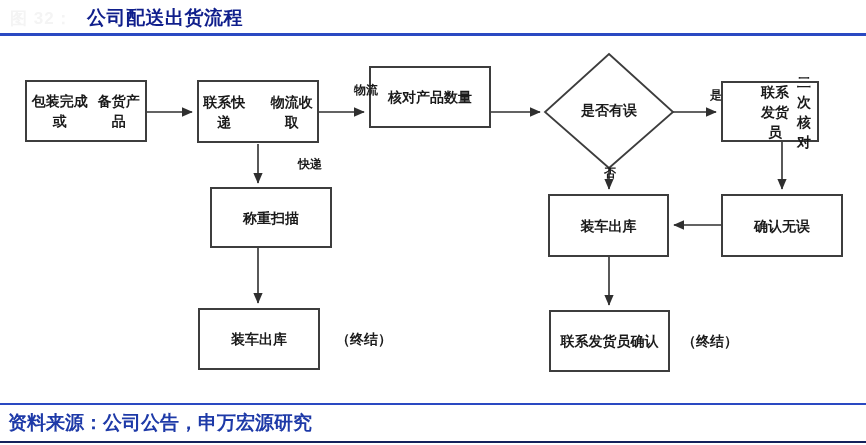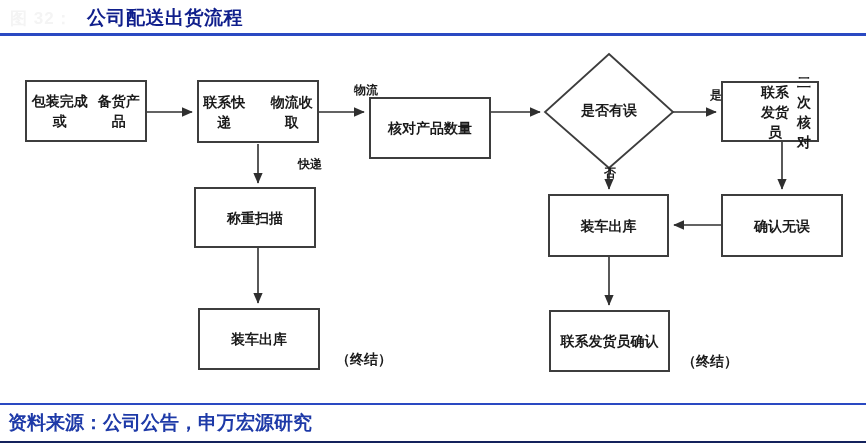--- a/index.html
+++ b/index.html
@@ -60,21 +60,20 @@
   }
   .decision-label {
     position: absolute; left: 558px; top: 102px; width: 102px;
     text-align: center;
     font-size: 14px; font-weight: bold; color: #1a1a1a;
   }
   .terminal-label {
     position: absolute;
     font-size: 14px; font-weight: bold; color: #1a1a1a;
     white-space: nowrap;
-    margin-top: 20px;
   }
 </style>
 </head>
 <body>
 
 <div class="page">
 
   <span class="figure-label">图 32：</span>
   <span class="page-title">公司配送出货流程</span>
   <div class="title-rule"></div>
@@ -103,33 +102,33 @@
   <div class="fc-box" style="left:25px; top:80px; width:122px; height:62px;">
     <div>包装完成或</div>
     <div>备货产品</div>
   </div>
 
   <div class="fc-box" style="left:197px; top:80px; width:122px; height:63px;gap:17px;">
     <div>联系快递</div>
     <div>物流收取</div>
   </div>
 
-  <div class="fc-box" style="left:369px; top:97px; width:122px; height:62px;">
+  <div class="fc-box" style="left:369px; top:66px; width:122px; height:62px;">
     <div>核对产品</div>
     <div>数量</div>
   </div>
 
   <div class="decision-label">是否有误</div>
 
   <div class="fc-box" style="left:721px; top:81px; width:98px; height:61px;padding-left:36px;">
     <div>联系发货员</div>
     <div>二次核对</div>
   </div>
 
-  <div class="fc-box" style="left:194px; top:187px; width:122px; height:61px;">
+  <div class="fc-box" style="left:210px; top:187px; width:122px; height:61px;">
     <div>称重扫描</div>
   </div>
 
   <div class="fc-box" style="left:198px; top:308px; width:122px; height:62px;">
     <div>装车出库</div>
   </div>
 
   <div class="fc-box" style="left:548px; top:194px; width:121px; height:63px;">
     <div>装车出库</div>
   </div>

